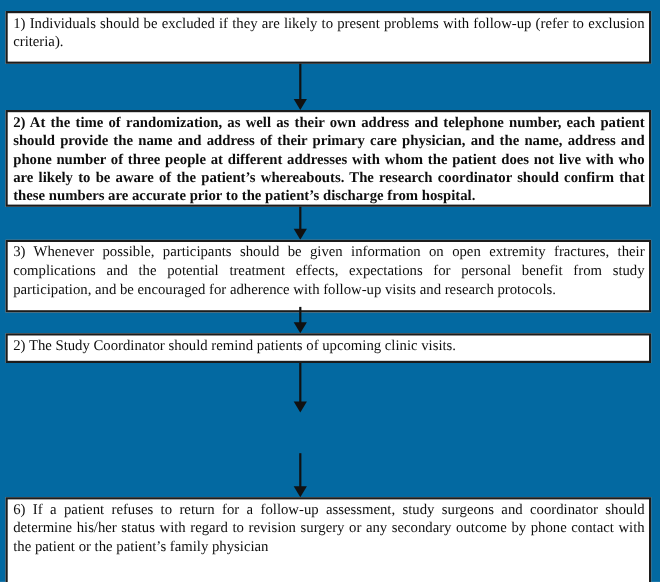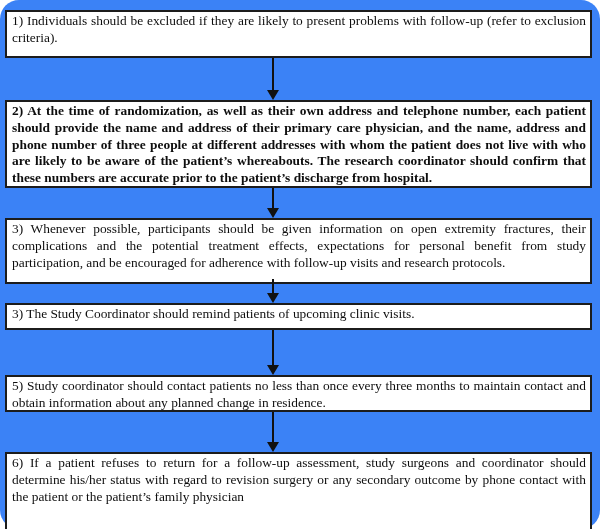--- a/index.html
+++ b/index.html
@@ -10,22 +10,21 @@
   body {
     width: 600px;
     height: 529px;
     position: relative;
     font-family: "Liberation Serif", serif;
     color: #0e0e0e;
   }
   .canvas {
     position: absolute;
     inset: 0;
-    background: #3b82f6;
-    border-radius: 19px;
+    background: #0369a1;
   }
   .flow-box {
     position: absolute;
     left: 5px;
     width: 587px;
     box-sizing: border-box;
     border: 2px solid #1c1c1c;
     background: #ffffff;
     padding: 1px 4px 0 5px;
     font-size: 13.4px;
@@ -88,28 +87,27 @@
     <span class="head"></span>
   </div>
 
   <div class="flow-box" id="box3">3) Whenever possible, participants should be given information on open extremity fractures, their complications and the potential treatment effects, expectations for personal benefit from study participation, and be encouraged for adherence with follow-up visits and research protocols.</div>
 
   <div class="arrow" id="arrow3">
     <span class="stem"></span>
     <span class="head"></span>
   </div>
 
-  <div class="flow-box" id="box4">3) The Study Coordinator should remind patients of upcoming clinic visits.</div>
+  <div class="flow-box" id="box4">2) The Study Coordinator should remind patients of upcoming clinic visits.</div>
 
   <div class="arrow" id="arrow4">
     <span class="stem"></span>
     <span class="head"></span>
   </div>
 
-  <div class="flow-box" id="box5">5) Study coordinator should contact patients no less than once every three months to maintain contact and obtain information about any planned change in residence.</div>
 
   <div class="arrow" id="arrow5">
     <span class="stem"></span>
     <span class="head"></span>
   </div>
 
   <div class="flow-box" id="box6">6) If a patient refuses to return for a follow-up assessment, study surgeons and coordinator should determine his/her status with regard to revision surgery or any secondary outcome by phone contact with the patient or the patient’s family physician</div>
 
 </div>
 

